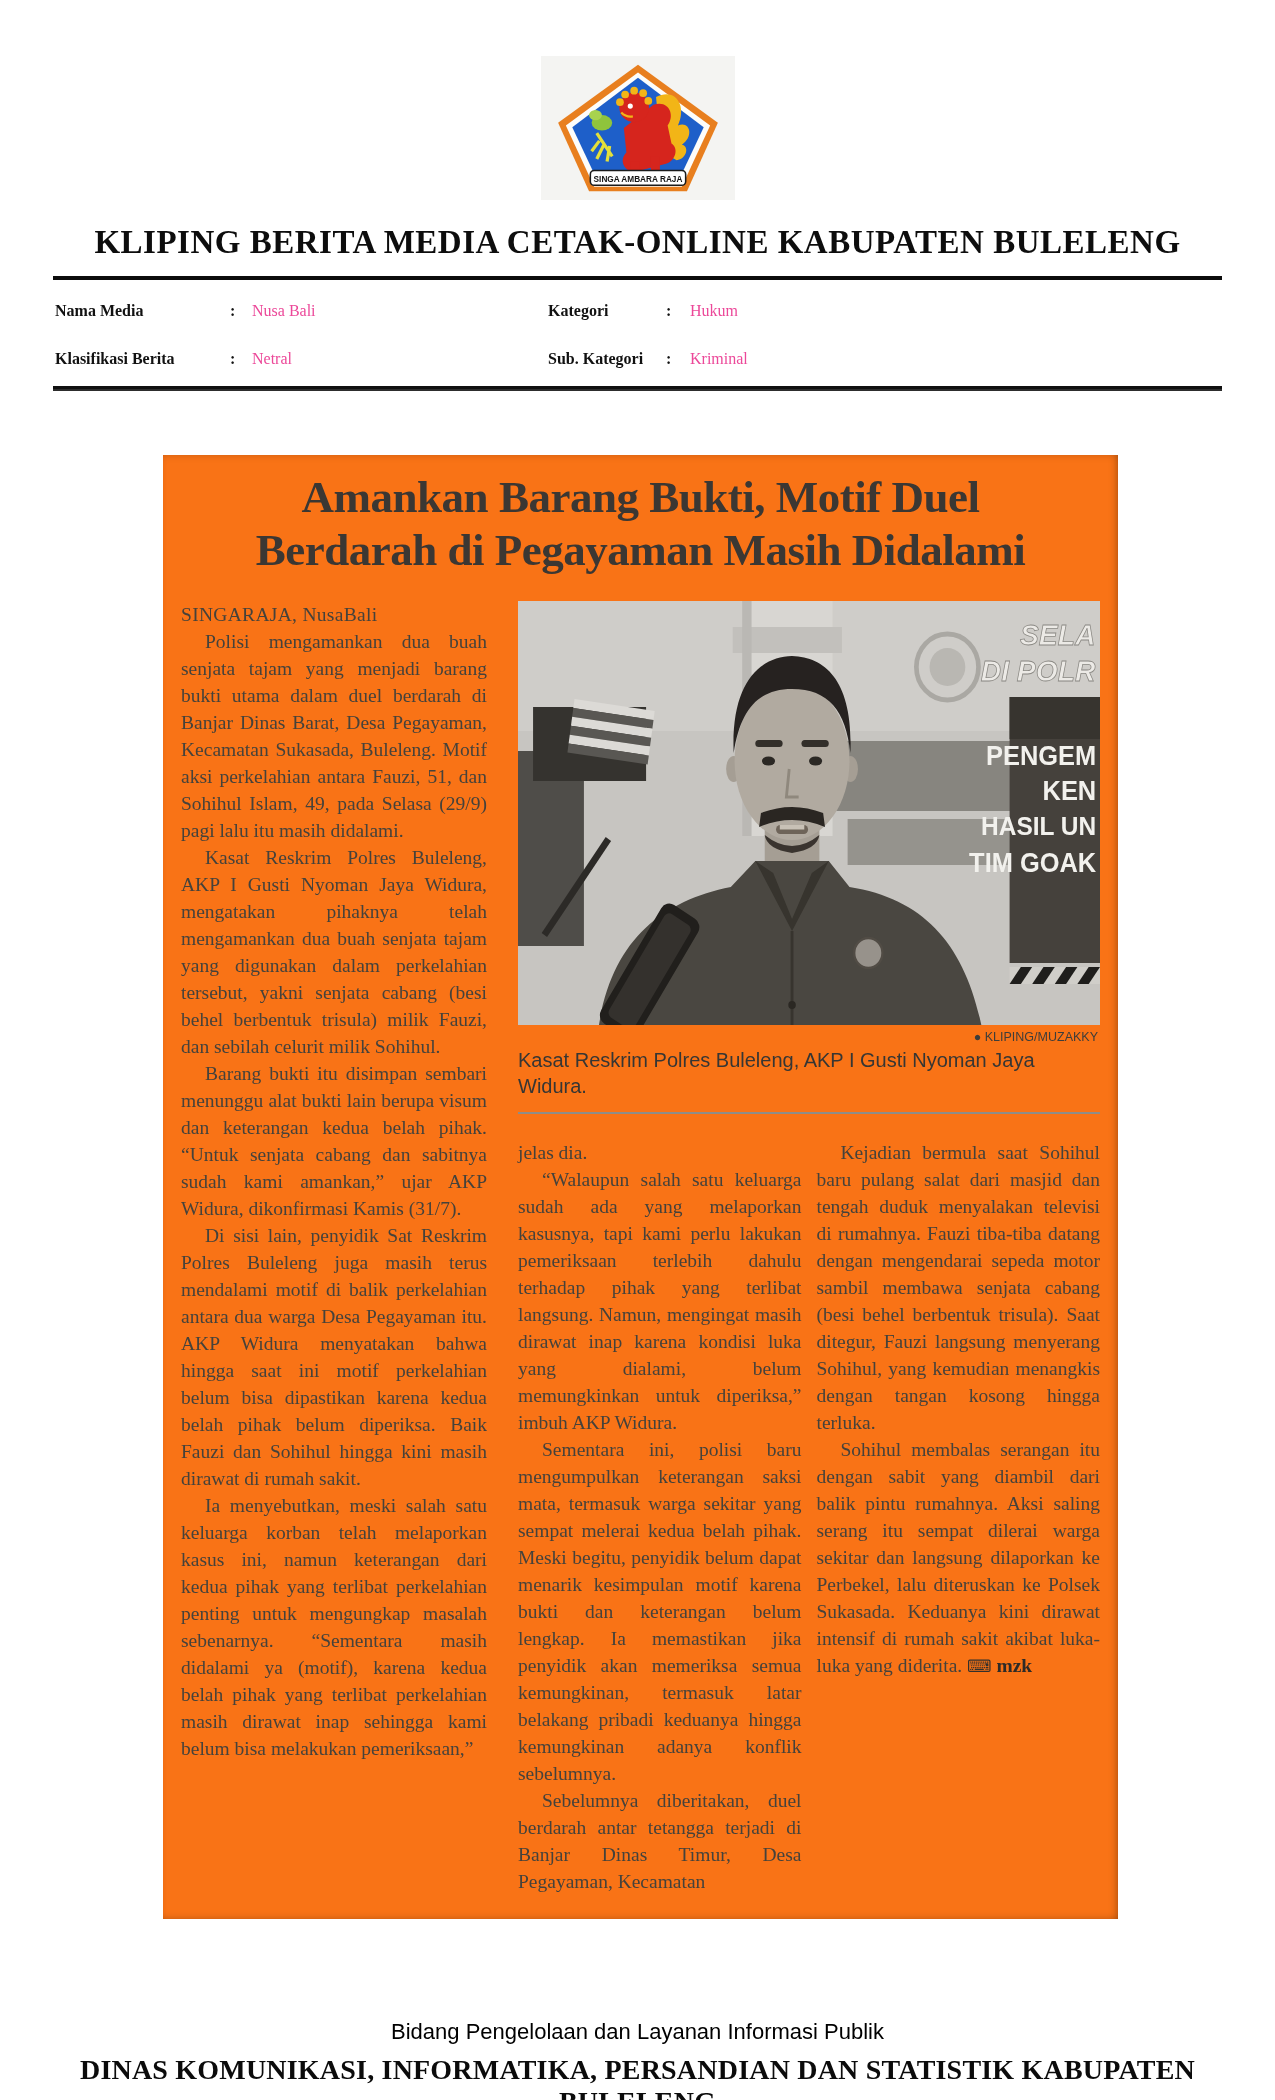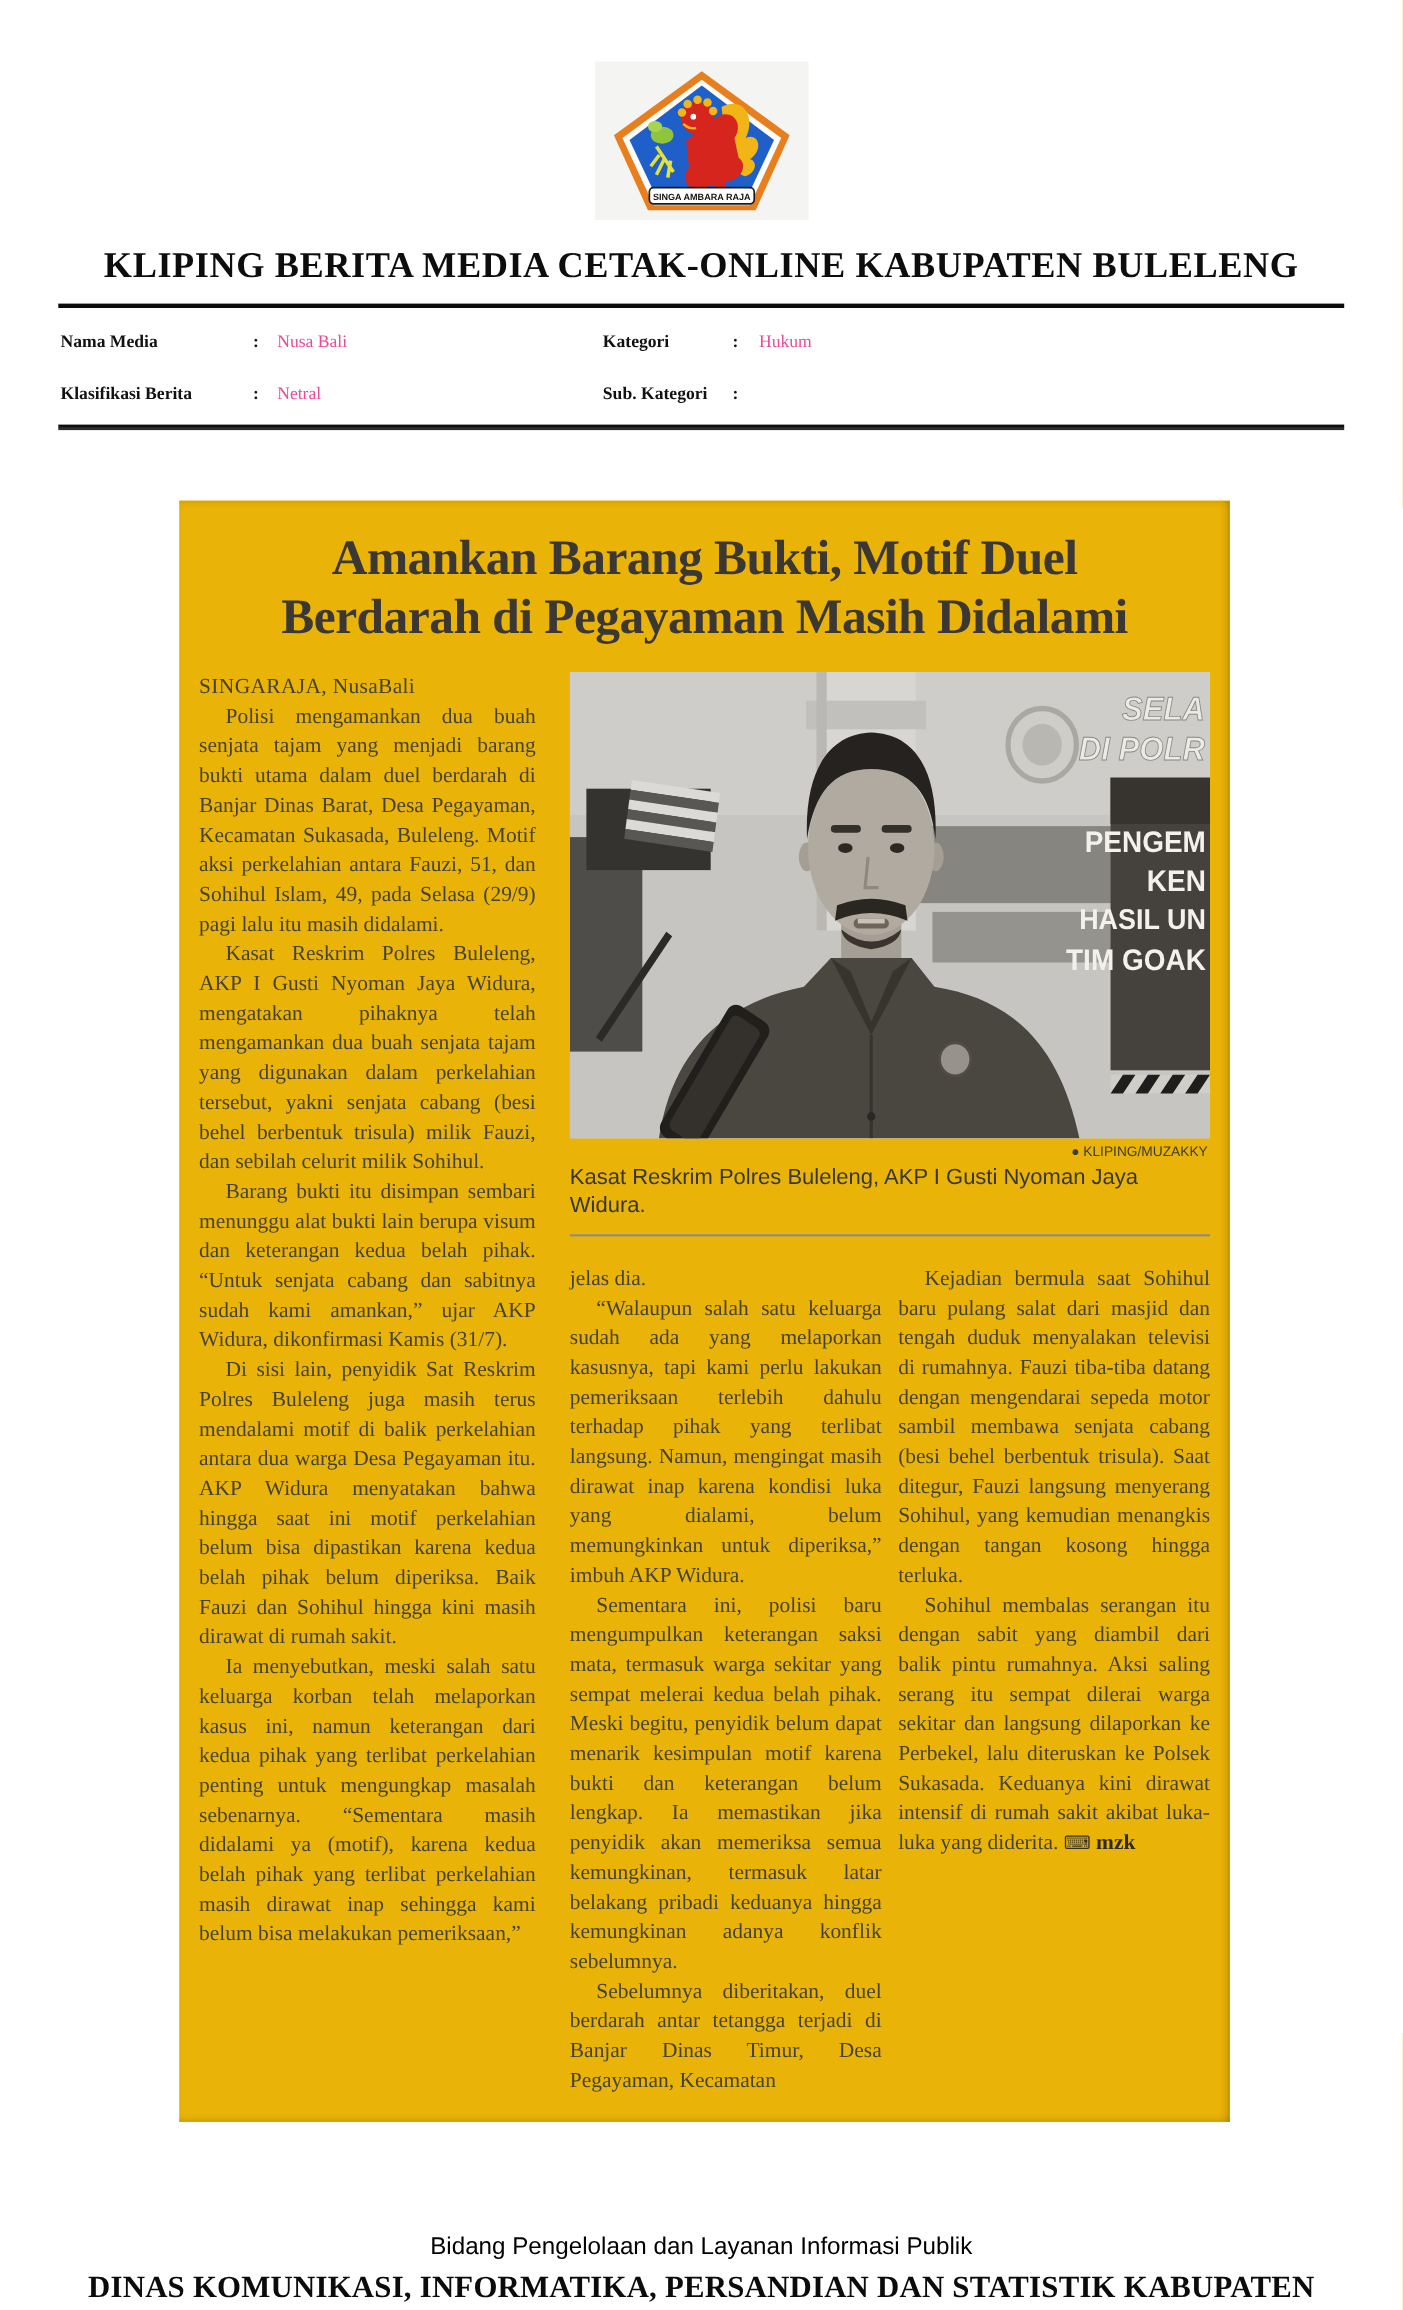--- a/index.html
+++ b/index.html
@@ -22,21 +22,21 @@
   .meta { display:flex; margin:14px 55px 10px; font-size:16px; line-height:34px; }
   .meta-left  { display:grid; grid-template-columns:175px 22px auto; row-gap:14px; width:493px; }
   .meta-right { display:grid; grid-template-columns:118px 24px auto; row-gap:14px; flex:1; }
   .meta .lbl { font-weight:700; }
   .meta .col { font-weight:700; }
   .meta .val { color:#ec4899; }
   .rule-double { margin:4px 53px 0; border-top:3px solid #101010; height:3px; border-bottom:2px solid #2d2d2d; }
   
   .clipping {
     margin:64px 0 0 163px; width:955px;
-    background:#eab308; padding:18px 13px 24px;
+    background:#f97316; padding:8px 13px 24px;
     box-shadow:inset -7px 0 9px -6px rgba(0,0,0,.28), inset 0 -5px 8px -5px rgba(0,0,0,.22), inset 0 5px 8px -5px rgba(0,0,0,.15);
   }
   .headline {
     text-align:center; font-weight:700; color:#3b3733;
     font-size:45px; line-height:53px; letter-spacing:-.5px;
     margin:8px 0 24px;
   }
   .clip-body { display:flex; padding:0 5px;gap:16px; }
   .col1 { width:306px; flex:none; }
   .right-wrap { flex:1; min-width:0; margin-left:15px; }
@@ -115,20 +115,21 @@
       <span class="lbl">Klasifikasi Berita</span>
       <span class="col">:</span>
       <span class="val">Netral</span>
     </div>
     <div class="meta-right">
       <span class="lbl">Kategori</span>
       <span class="col">:</span>
       <span class="val">Hukum</span>
       <span class="lbl">Sub. Kategori</span>
       <span class="col">:</span>
+      <span class="val">Kriminal</span>
     </div>
   </div>
 
   <div class="rule-double"></div>
 
   <div class="clipping">
     <div class="headline">
       <div>Amankan Barang Bukti, Motif Duel</div>
       <div>Berdarah di Pegayaman Masih Didalami</div>
     </div>

